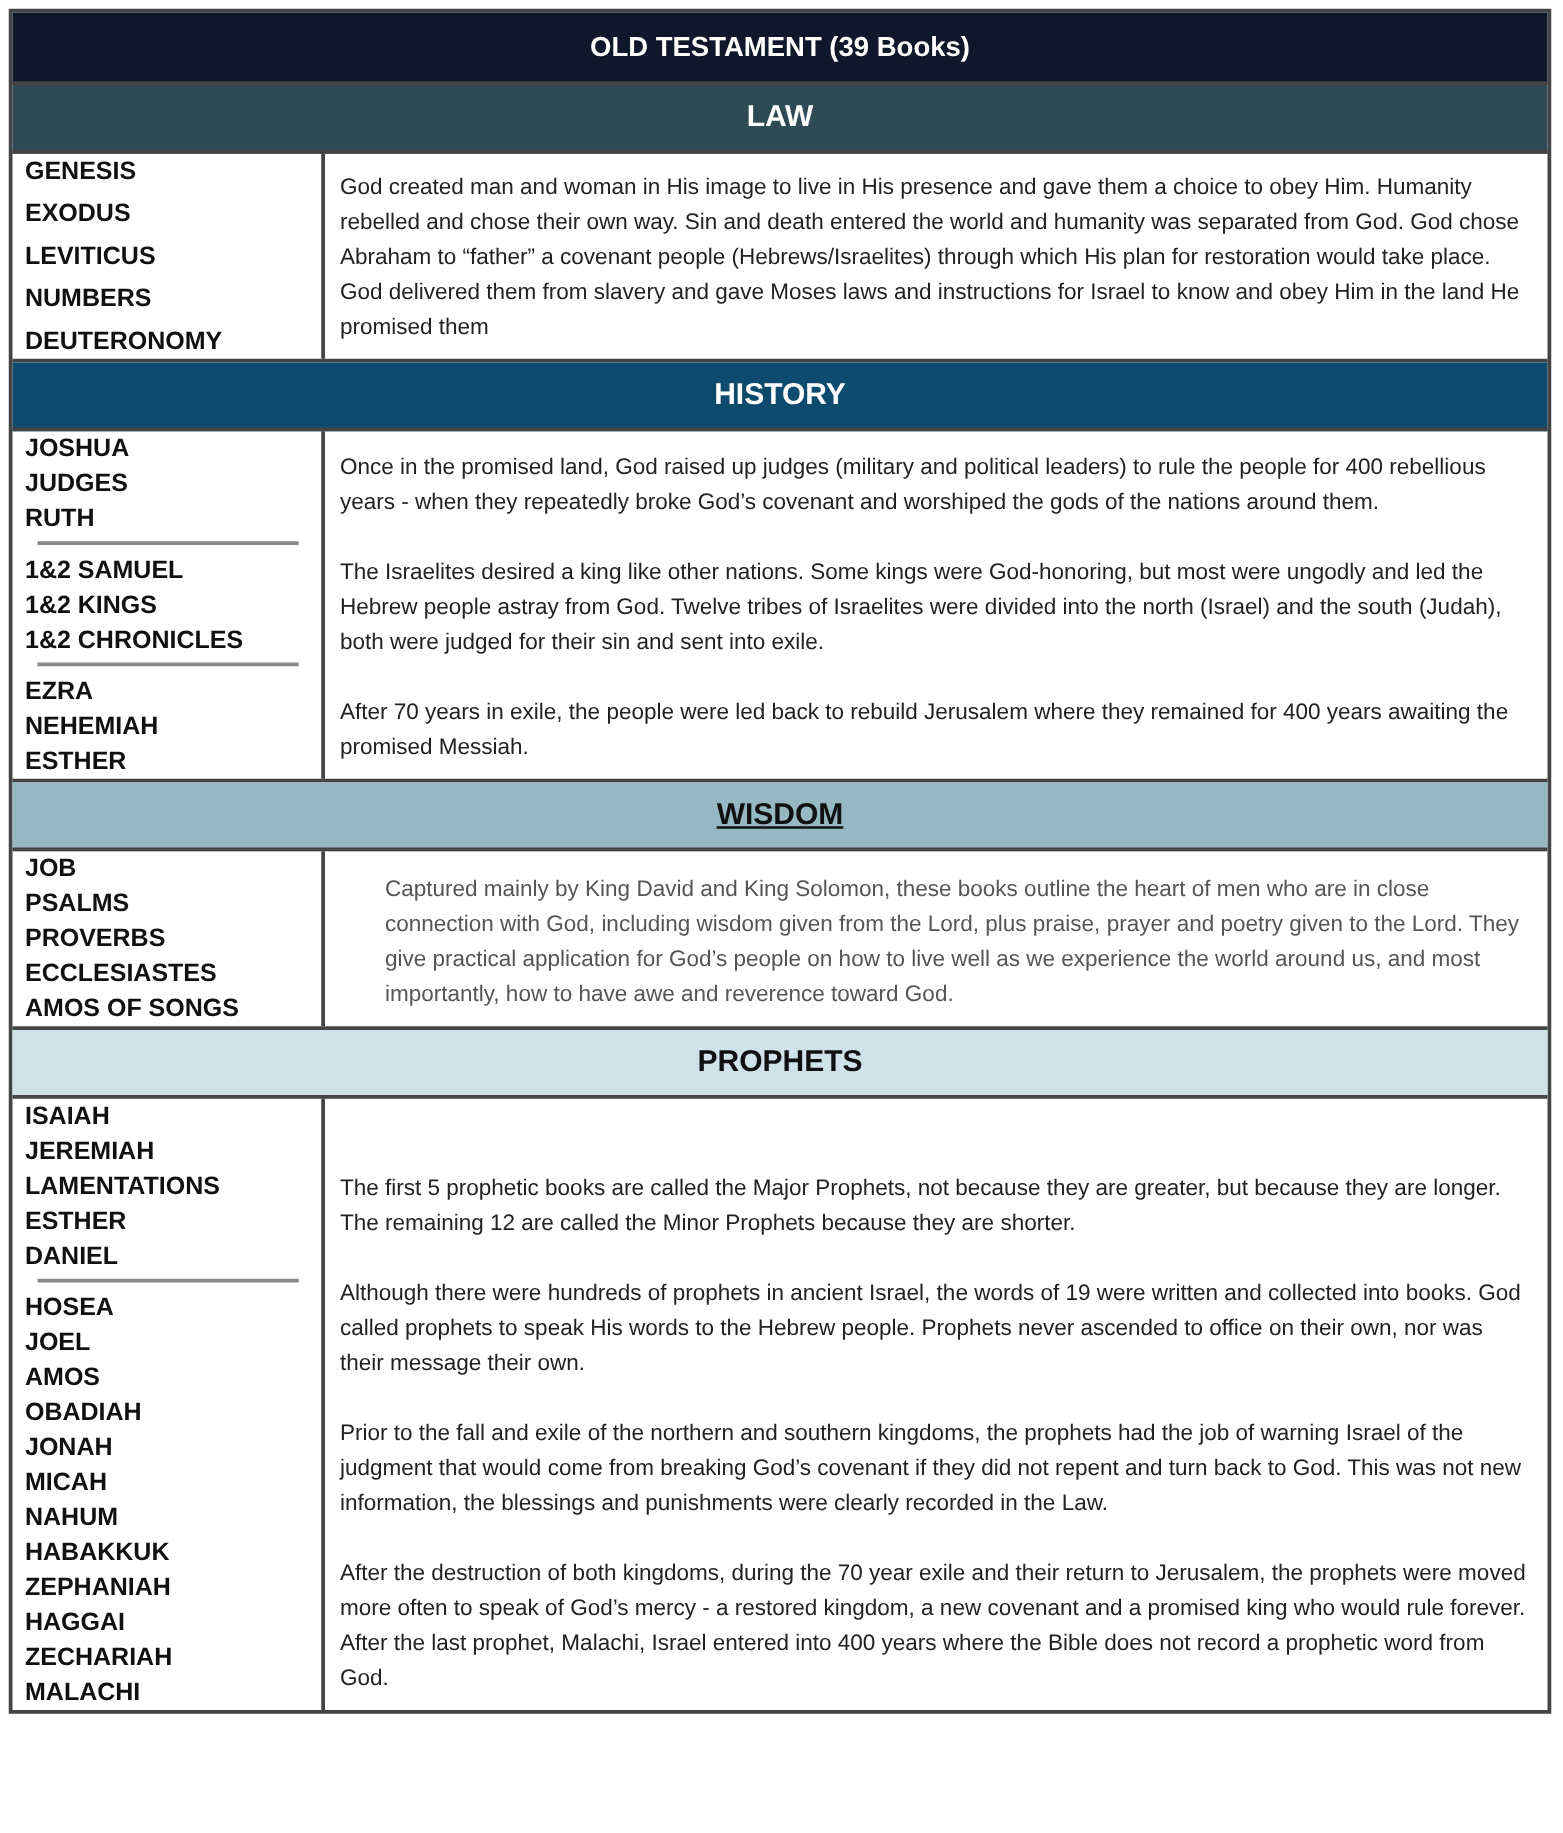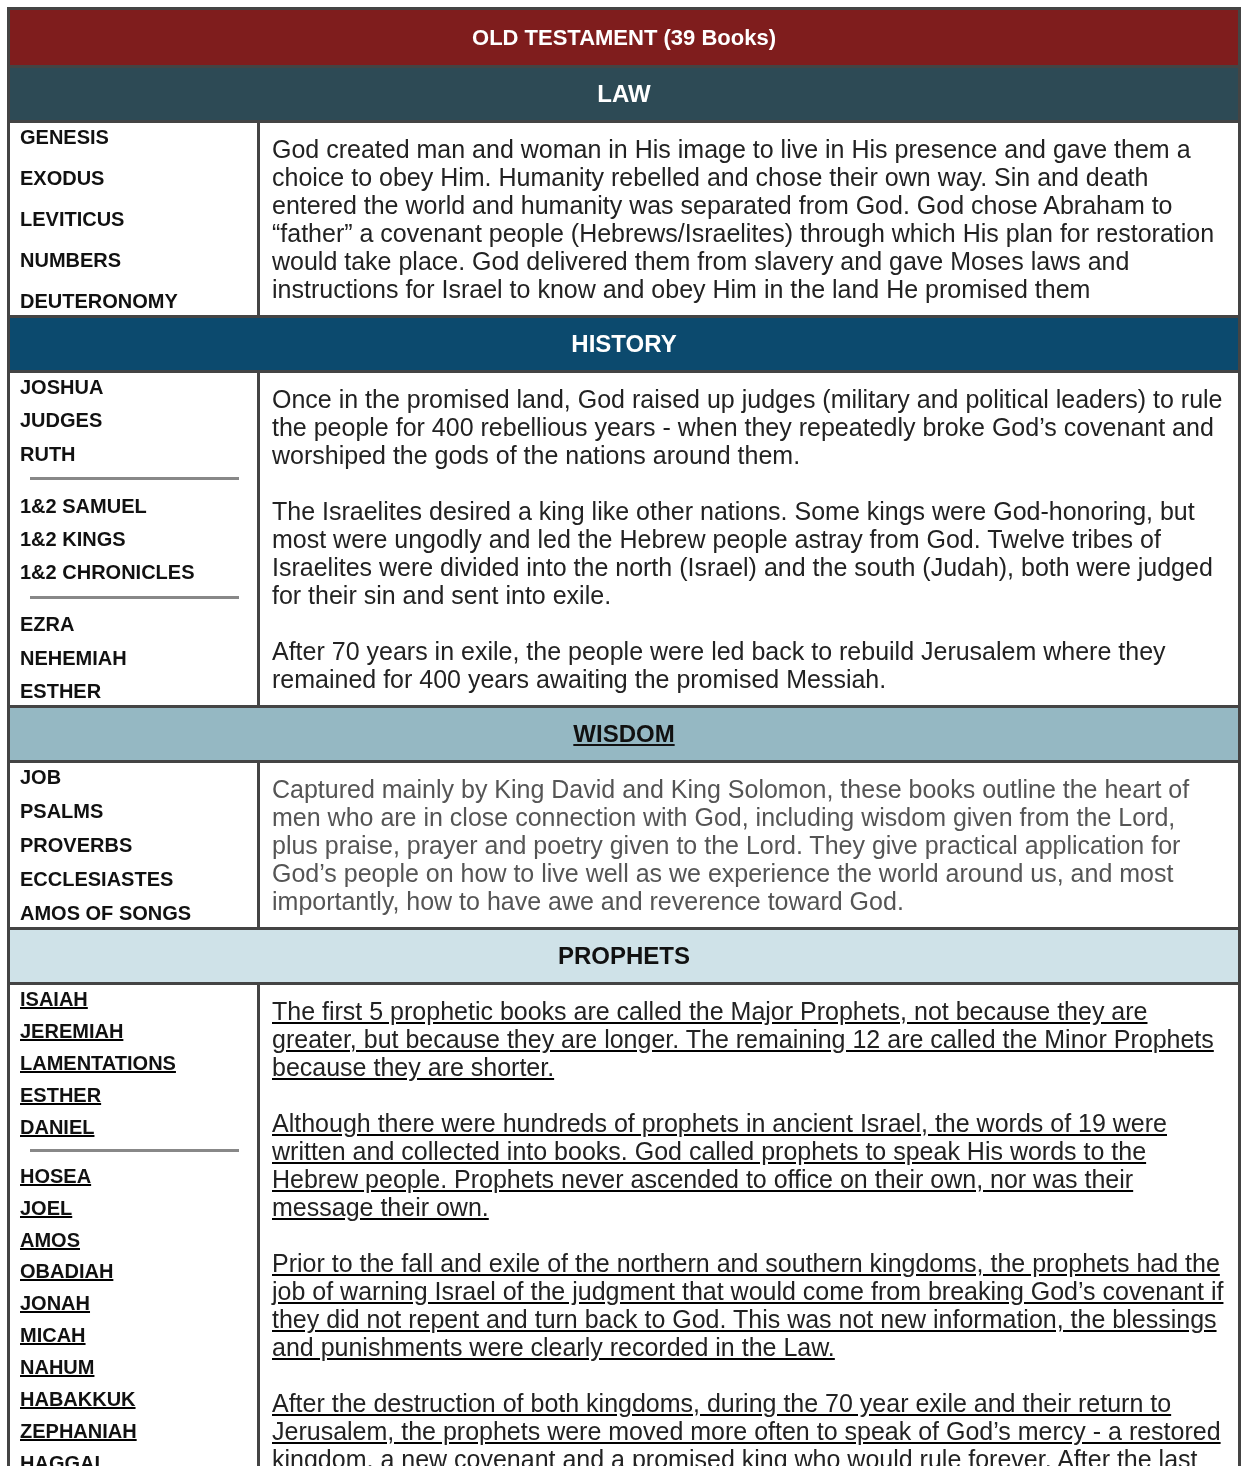--- a/index.html
+++ b/index.html
@@ -2,45 +2,45 @@
 <html><head>
 <meta charset="utf-8">
 <style>
   html, body { margin: 0; padding: 0; background: #ffffff; }
   body { width: 1250px; height: 1466px; position: relative; font-family: "Liberation Sans", sans-serif; }
   .outer {
     position: absolute; left: 7px; top: 7px; width: 1234px;
     border: 3px solid #444; box-sizing: border-box; background: #fff;
   }
   .title {
-    height: 55px; background: #7f1d1d; color: #fff; font-weight: bold;
+    height: 55px; background: #0f172a; color: #fff; font-weight: bold;
     font-size: 22px; display: flex; align-items: center; justify-content: center;
     border-bottom: 3px solid #444;
   }
   .sec-head {
     height: 52px; display: flex; align-items: center; justify-content: center;
     font-weight: bold; font-size: 24px; border-bottom: 3px solid #444;
   }
   .sec-head.law { background: #2d4a55; color: #fff; }
   .sec-head.history { background: #0c4a6e; color: #fff; }
   .sec-head.wisdom { background: #95b8c3; color: #111; text-decoration: underline; }
   .sec-head.prophets { background: #cfe2e8; color: #111; }
   .row { display: flex; border-bottom: 3px solid #444; }
-  .row.last { border-bottom: none; text-decoration: underline; }
+  .row.last { border-bottom: none; }
   .books {
     width: 250px; flex: none; border-right: 3px solid #444; box-sizing: border-box;
     padding: 0 10px; display: flex; flex-direction: column; justify-content: space-between;
   }
   .book { font-weight: bold; font-size: 20px; line-height: 28px; color: #111; }
   .divider { height: 3px; background: #888; margin: 4px 8px 6px 10px; }
   .desc {
-    flex: 1; padding: 12px 12px 12px 12px; font-size: 25px; line-height: 28px; color: #222;
+    flex: 1; padding: 12px 12px 12px 12px; font-size: 18px; line-height: 28px; color: #222;
     display: flex; flex-direction: column; justify-content: flex-end;
   }
-  .desc.grey { color: #555; }
+  .desc.grey { color: #555; margin-left: 36px; }
   .para + .para { margin-top: 28px; }
 </style>
 </head>
 <body>
 
 <div class="outer">
   <div class="title">OLD TESTAMENT (39 Books)</div>
   <div id="sections">
       <div class="sec-head law">LAW</div>
       <div class="row">

